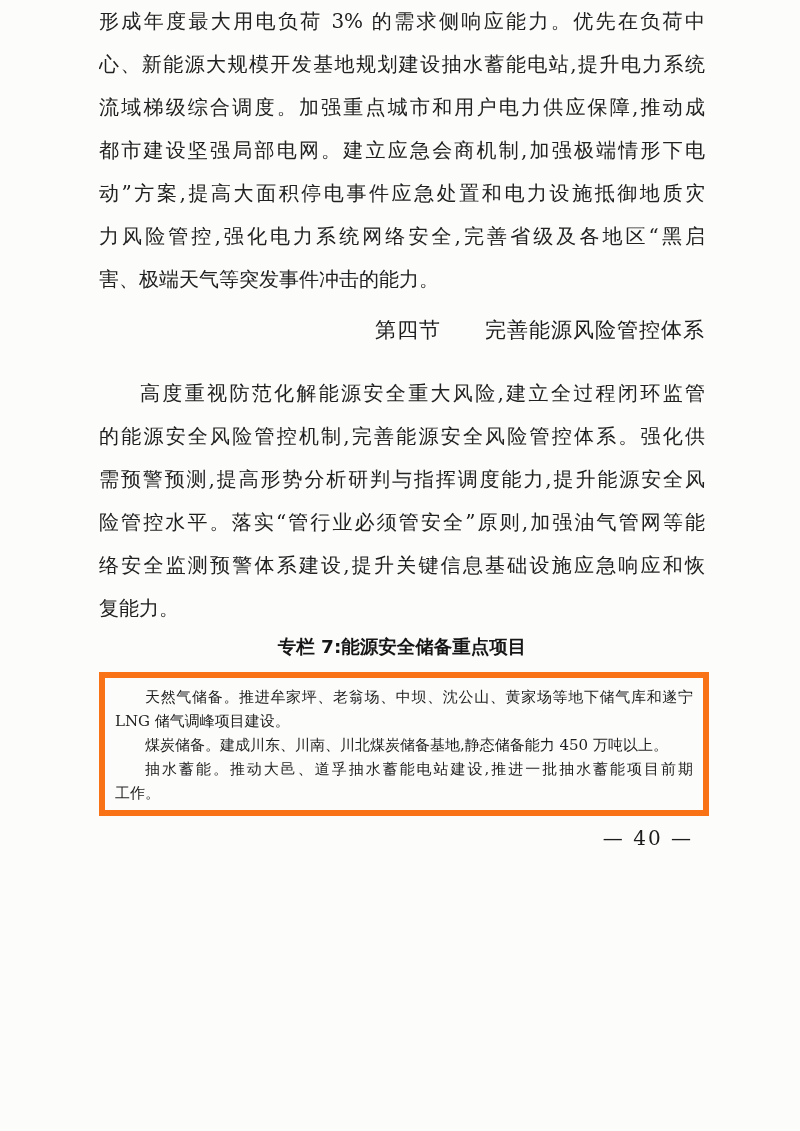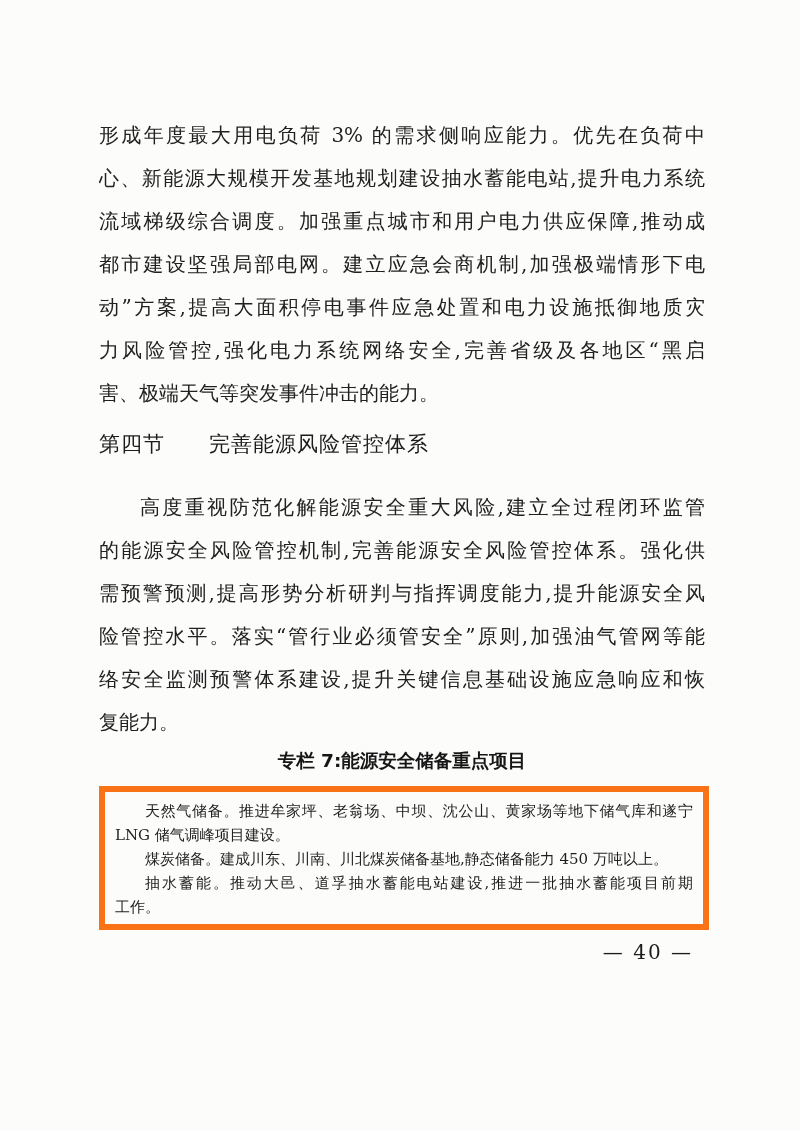--- a/index.html
+++ b/index.html
@@ -12,21 +12,20 @@
     width: 800px;
     height: 1131px;
     margin: 0 auto;
     background: #fcfcfb;
     overflow: hidden;
     font-family: "DejaVu Serif", "Liberation Serif", serif;
     color: #212121;
   }
   .content {
     width: 606px;
-    padding-top: 114px;
     margin-left: 99px;
   }
   
   .para-line {
     height: 43px;
     line-height: 43px;
     font-size: 20px;
     text-align: justify;
     text-align-last: justify;
     overflow: hidden;
@@ -37,21 +36,21 @@
   }
   .para-line.indent {
     padding-left: 41px;
   }
   .section-heading {
     margin: 8px 0 0 0;
     height: 43px;
     line-height: 43px;
     font-size: 21px;
     font-weight: 500;
-    text-align: left;
+    text-align: right;
     letter-spacing: 1px;
     color: #1c1c1c;
   }
   .paragraph-2 {
     margin-top: 20px;
   }
   .box-title {
     margin-top: 2px;
     height: 30px;
     line-height: 30px;

